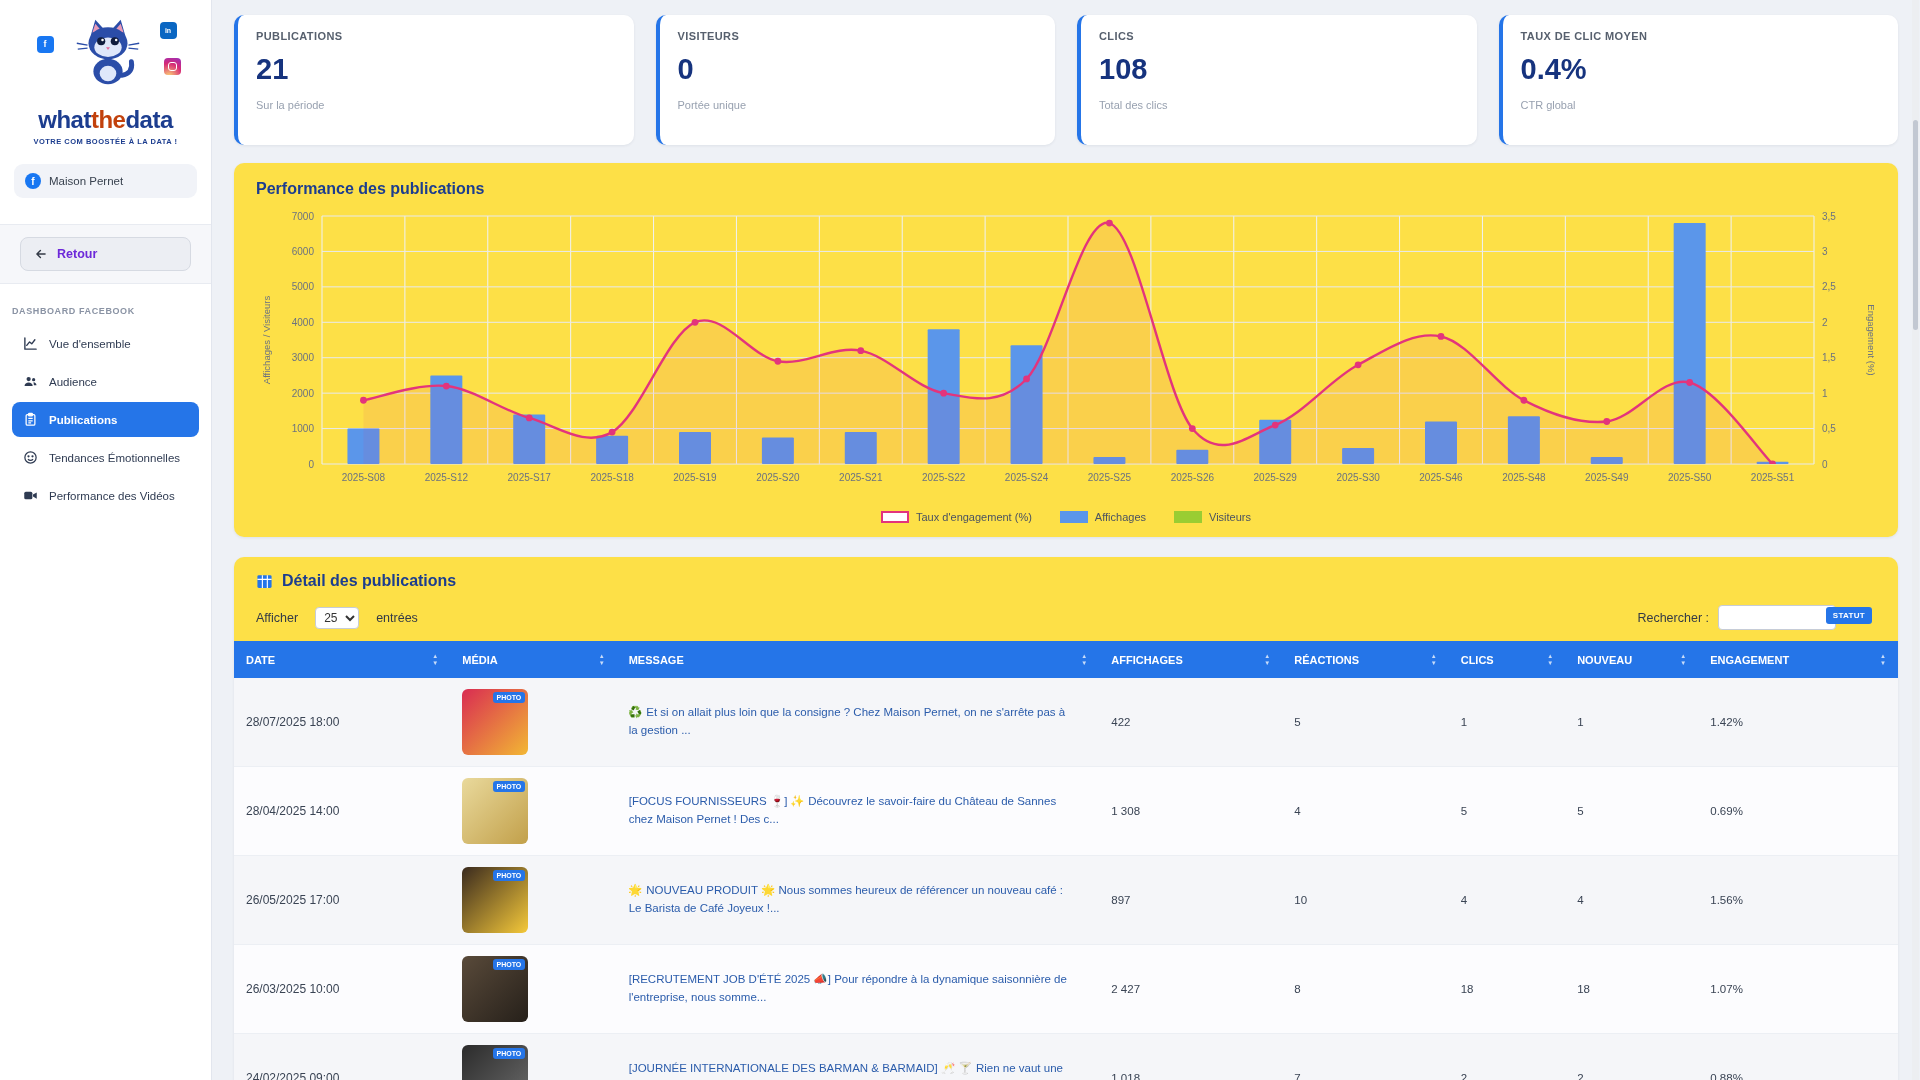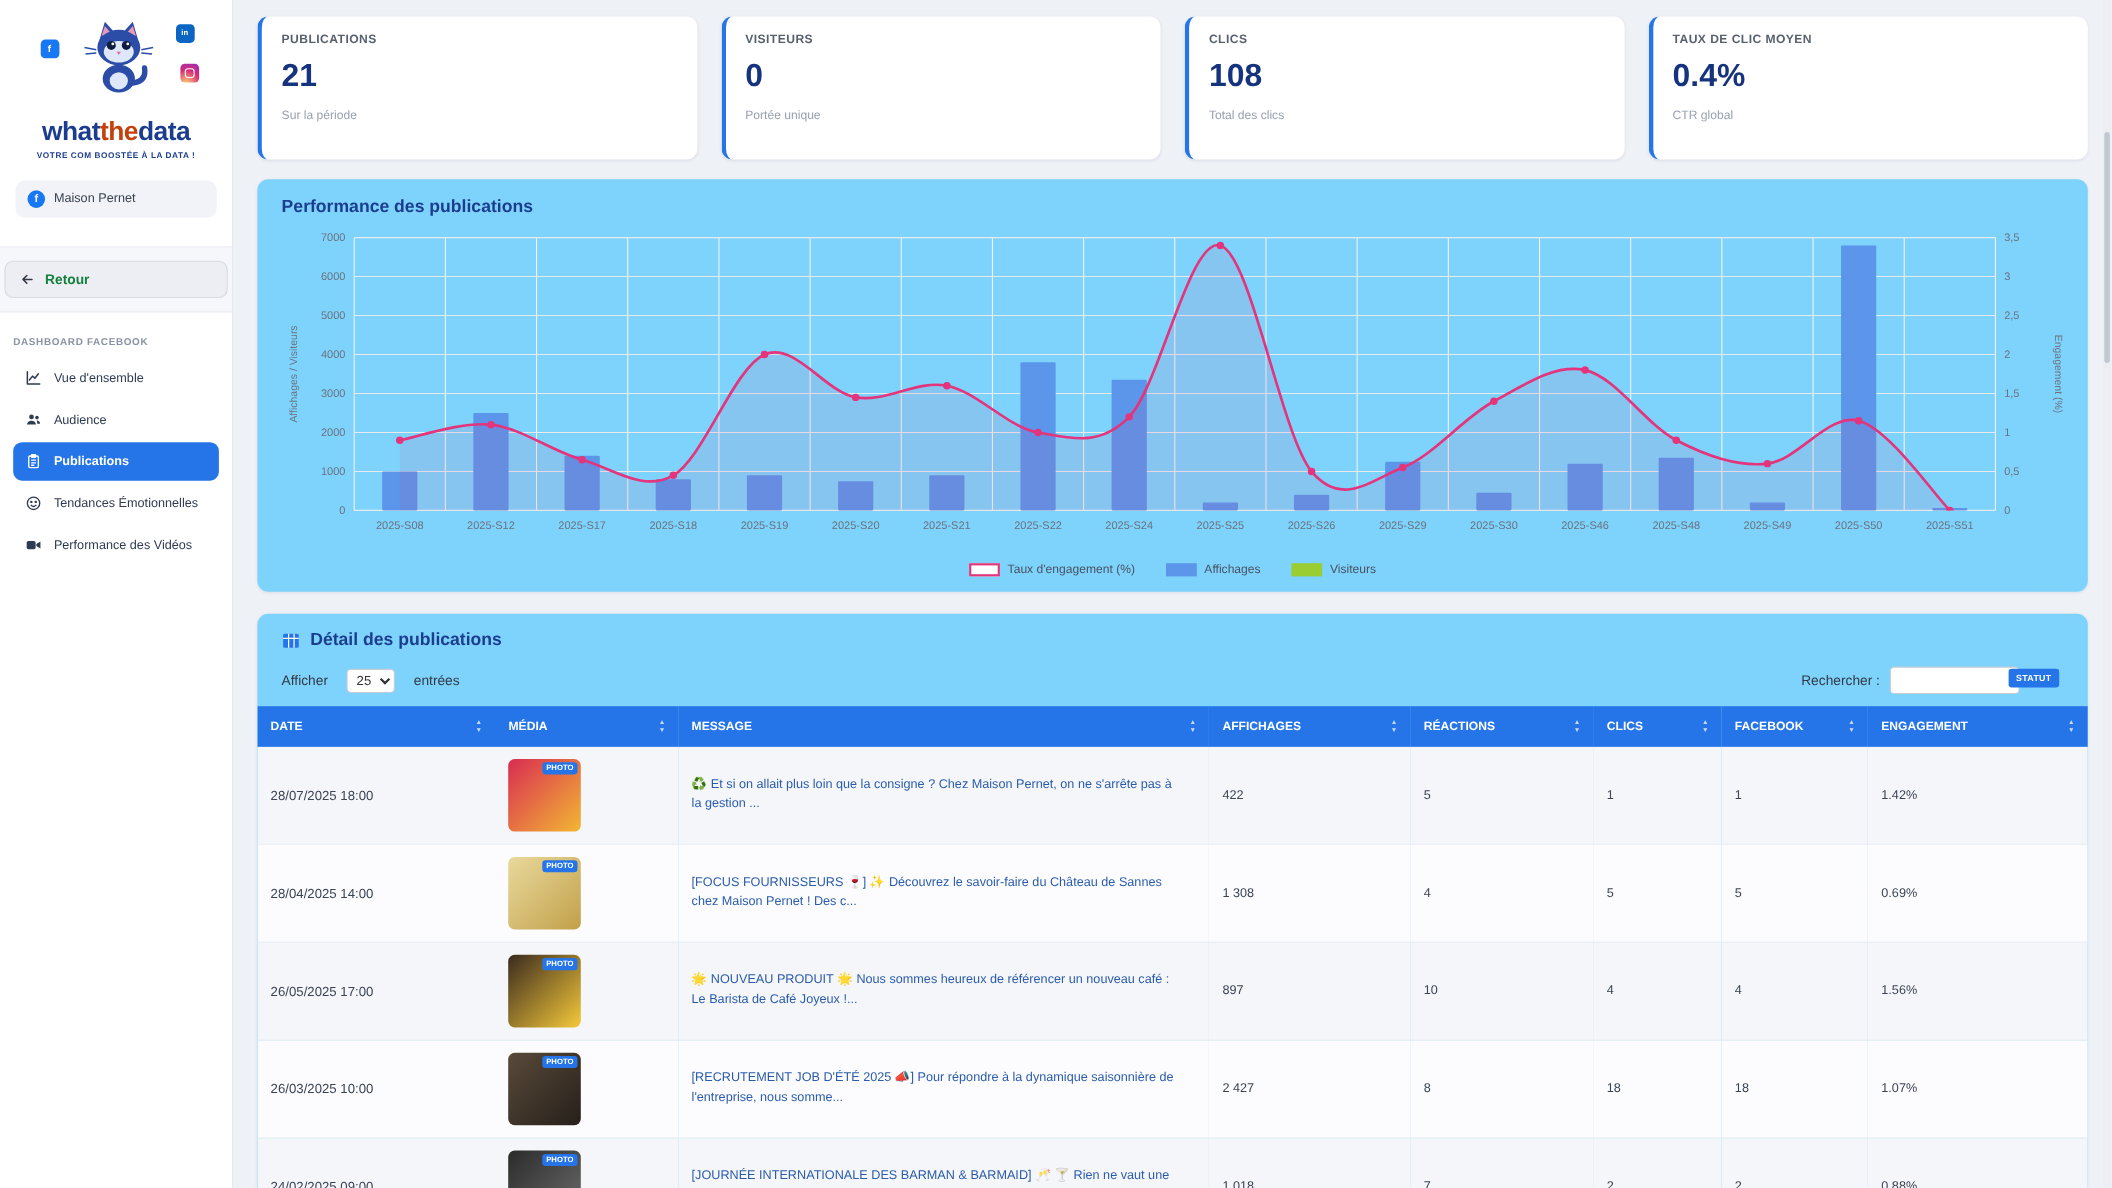--- a/index.html
+++ b/index.html
@@ -32,41 +32,41 @@
   .account-chip {
     display:flex; align-items:center; gap:8px; background:#f1f3f8;
     border-radius:9px; padding:9px 11px; font-size:11.5px; color:#39424f;
     margin:10px 2px 12px; cursor:pointer;
   }
   .fb-dot { width:16px; height:16px; border-radius:50%; background:#1877f2; color:#fff;
     font-size:10px; font-weight:bold; display:flex; align-items:center; justify-content:center; flex-shrink:0;}
   .back-wrap { border-top:1px solid #e8ebf1; border-bottom:1px solid #e8ebf1; padding:12px 0; margin:14px -12px 0; background:#f6f7fa; }
   .back-btn {
     display:flex; align-items:center; gap:9px; background:#eceef3;
-    border:1px solid #d6dae2; border-radius:8px; padding:9px 13px; margin:0 4px;
-    font-size:12.5px; font-weight:bold; color:#15803d; cursor:pointer;
+    border:1px solid #d6dae2; border-radius:8px; padding:9px 13px; margin:0 20px;
+    font-size:12.5px; font-weight:bold; color:#6d28d9; cursor:pointer;
   }
   .section-label { font-size:9px; font-weight:bold; color:#8a93a4; letter-spacing:0.6px; margin:22px 0 10px; }
   .nav-item {
     display:flex; align-items:center; gap:11px; padding:10px 11px; border-radius:8px;
     font-size:11.5px; color:#2f3b52; margin-bottom:3px; cursor:pointer;
   }
   .nav-item.active { background:#2575e8; color:#ffffff; font-weight:bold; }
   .nav-item svg { width:15px; height:15px; flex-shrink:0; }
   
   main { flex:1; padding:15px 22px; overflow:hidden; position:relative; }
   .kpi-row { display:flex; gap:22px; }
   .kpi-card {
     flex:1; background:#fff; border-radius:10px; padding:15px 18px;
     box-shadow:0 1px 3px rgba(16,30,60,.07); border-left:4px solid #2575e8; height:130px;
   }
   .kpi-title { font-size:11px; color:#57606e; font-weight:bold; letter-spacing:0.4px; }
   .kpi-value { font-size:29px; font-weight:bold; color:#16337e; margin:11px 0 13px; }
   .kpi-sub { font-size:11px; color:#98a1b0; }
-  .card { background:#7dd3fc; border-radius:10px; box-shadow:0 1px 3px rgba(16,30,60,.07); }
+  .card { background:#fde047; border-radius:10px; box-shadow:0 1px 3px rgba(16,30,60,.07); }
   .chart-card { margin-top:18px; padding:15px 22px 8px; }
   .chart-title { color:#1c3d8f; font-weight:bold; font-size:16px; margin:2px 0 6px; }
   .legend-row { display:flex; justify-content:center; gap:28px; font-size:11px; color:#4a5261; padding:3px 0 6px; align-items:center; }
   .legend-item { display:flex; align-items:flex-end; gap:7px; }
   .sw { width:28px; height:12px; display:inline-block; }
   
   .table-card { margin-top:20px; padding:15px 0 0; overflow:hidden; }
   .table-head-row { display:flex; align-items:center; gap:9px; padding:0 22px; }
   .table-grid-icon { width:17px; height:17px; }
   .table-title { color:#1c3d8f; font-weight:bold; font-size:16px; }
@@ -439,21 +439,21 @@
               <div class="th-inner">
                 <span>CLICS</span>
                 <span class="sorter">
                   <span>▲</span>
                   <span>▼</span>
                 </span>
               </div>
             </th>
             <th>
               <div class="th-inner">
-                <span>FACEBOOK</span>
+                <span>NOUVEAU</span>
                 <span class="sorter">
                   <span>▲</span>
                   <span>▼</span>
                 </span>
               </div>
             </th>
             <th>
               <div class="th-inner">
                 <span>ENGAGEMENT</span>
                 <span class="sorter">

